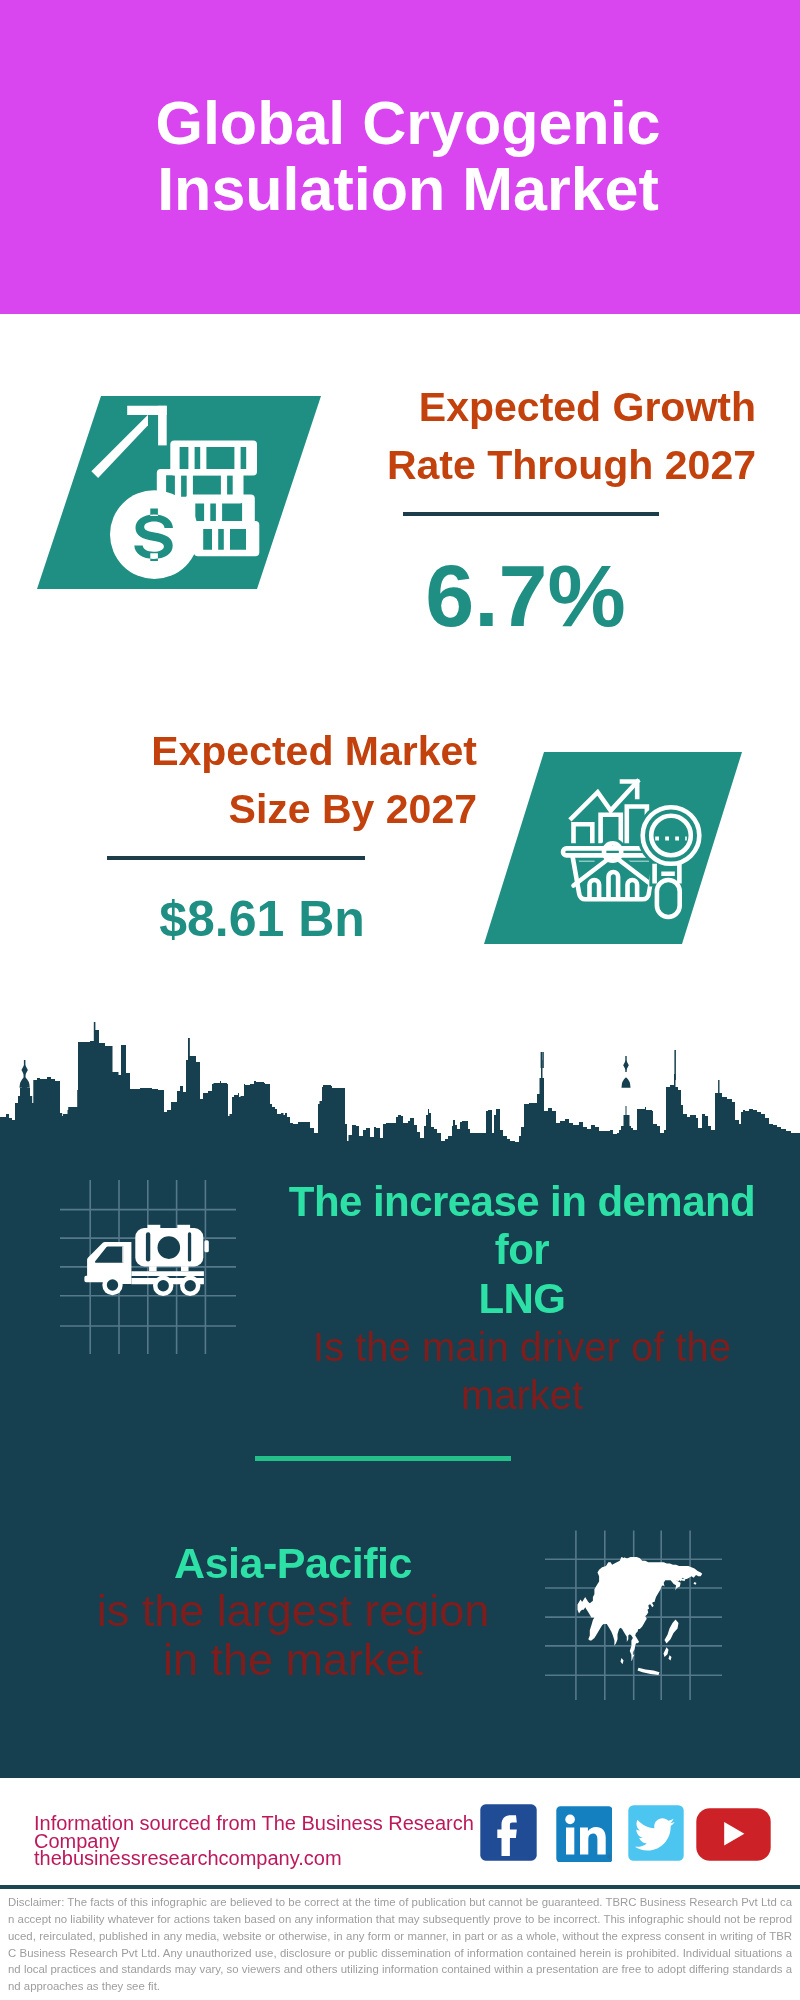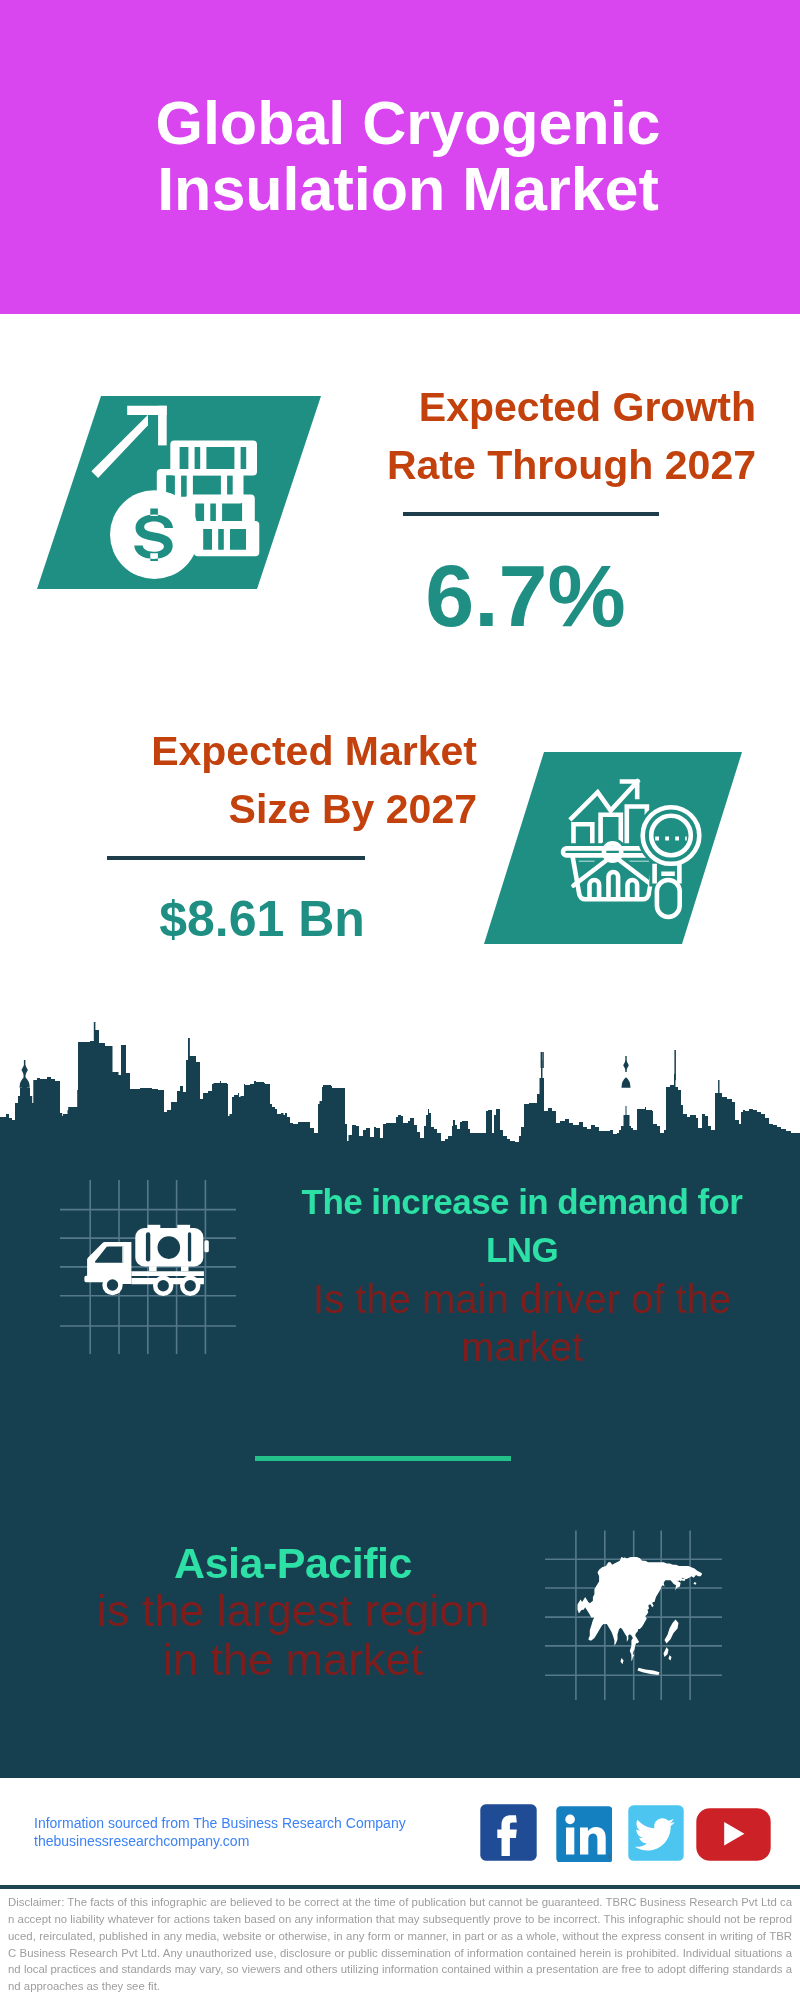--- a/index.html
+++ b/index.html
@@ -17,26 +17,26 @@
   .stat-text{position:absolute;}
   .stat-label{color:#c2410c;font-size:41px;font-weight:bold;line-height:57.5px;text-align:right;}
   .stat-rule{height:4px;background:#1d3d4a;margin:0 auto;}
   .stat-value{color:#1F8F83;font-weight:bold;text-align:center;}
 
   
   .darkband{position:absolute;left:0;width:800px;background:#16404F;}
   .skyline{position:absolute;left:0;display:block;}
 
   .fact{position:absolute;text-align:center;font-size:40px;line-height:48.3px;}
-  .fact-highlight{color:#2DE0A5;font-weight:bold;font-size:35px;letter-spacing:-0.55px;}
+  .fact-highlight{color:#2DE0A5;font-weight:bold;font-size:42px;letter-spacing:-0.55px;}
   .fact-rest{color:#7f1d1d;}
   .mid-rule{position:absolute;height:5px;background:#24C08A;}
 
   
-  .source{position:absolute;color:#3b82f6;font-size:14px;line-height:17.6px;}
+  .source{position:absolute;color:#be185d;font-size:20px;line-height:17.6px;}
   .footer-rule{position:absolute;left:0;width:800px;height:4px;background:#1d4552;}
   .disclaimer{position:absolute;color:#9d9d9d;font-size:11.4px;line-height:16.85px;text-align:justify;word-break:break-all;}
 </style>
 </head>
 <body>
 
 <div class="page">
 
   <div class="header">
     <div class="header-title">

